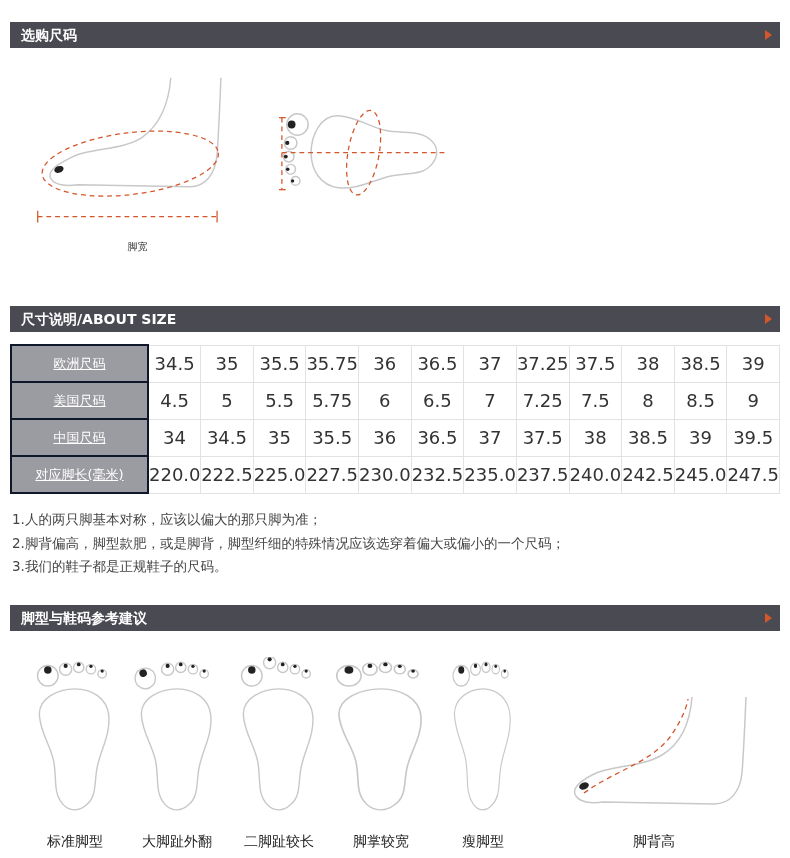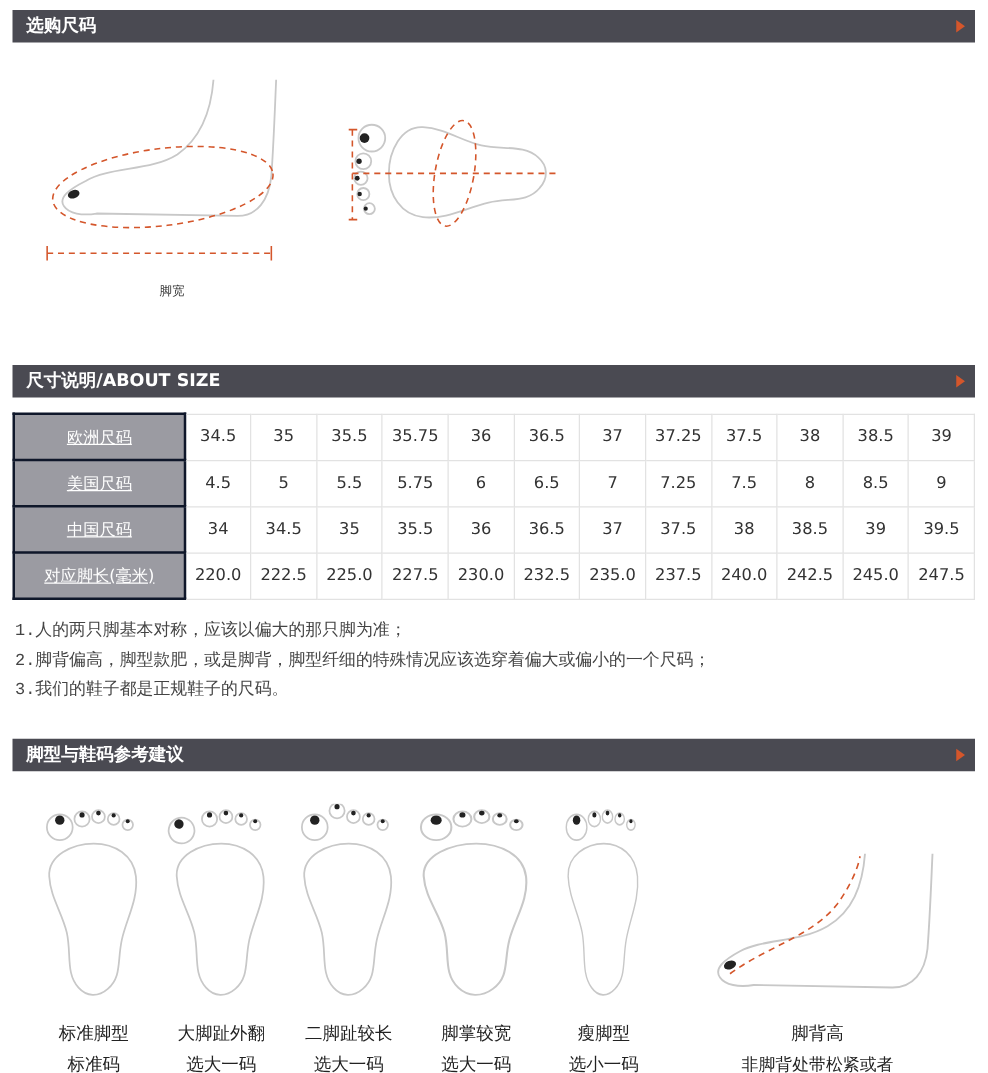--- a/index.html
+++ b/index.html
@@ -6,21 +6,21 @@
     --accent:#d4562b;
     --header-bg:#4a4a52;
     --label-bg:#9b9ba2;
   }
   html,body{margin:0;padding:0;}
   body{
     width:790px;min-height:858px;background:#fff;
     font-family:"DejaVu Sans","Liberation Sans",sans-serif;color:#333;
   }
   .section{margin:0 10px;}
-  .sec1{padding-top:8px;}
+  .sec1{padding-top:22px;}
   .sec2{margin-top:26px;}
   .sec3{margin-top:26px;}
 
   .sec-header{
     position:relative;background:var(--header-bg);color:#fff;
     height:26px;line-height:26px;font-size:14px;font-weight:bold;
     padding:0 24px 0 11px;box-sizing:border-box;
   }
   .sec-header .arrow{
     position:absolute;right:8px;top:8px;width:0;height:0;
@@ -37,26 +37,26 @@
   .measure-text{flex:1;padding:42px 4px 0 30px;font-size:14px;line-height:2.0;color:#333;}
   .measure-text .hang{padding-left:1.2em;text-indent:-1.2em;}
 
   .dash{stroke:var(--accent);stroke-dasharray:5,4;fill:none;stroke-width:1.3;}
   .tick{stroke:var(--accent);stroke-width:1.3;}
 
   
   .size-table{border-collapse:collapse;width:100%;table-layout:fixed;margin-top:12px;}
   .size-table td{
     border:1px solid #e2e2e2;height:35px;text-align:center;
-    font-size:13px;color:#333;padding:0;
+    font-size:18px;color:#333;padding:0;
   }
   .size-table td.rowlabel{
     background:var(--label-bg);color:#fff;border:2px solid #0f172a;font-size:13px;text-decoration:underline;
   }
-  .notes{margin:14px 2px 0;font-size:13.5px;color:#444;line-height:1.75;font-family:Liberation Mono, monospace;}
+  .notes{margin:14px 2px 0;font-size:13.5px;color:#444;line-height:1.75;}
 
   
   .foot-types{display:flex;padding:26px 6px 12px 14px;}
   .ft-col{width:102px;text-align:center;}
   .figwrap{height:168px;display:flex;align-items:flex-start;justify-content:center;}
   .instep-col{flex:1;text-align:center;}
   .instep-col .figwrap{align-items:flex-end;}
   .ft-caption{font-size:14px;color:#222;line-height:1.8;margin-top:4px;}
   .ft-caption .small{font-size:13.5px;}
 </style>

